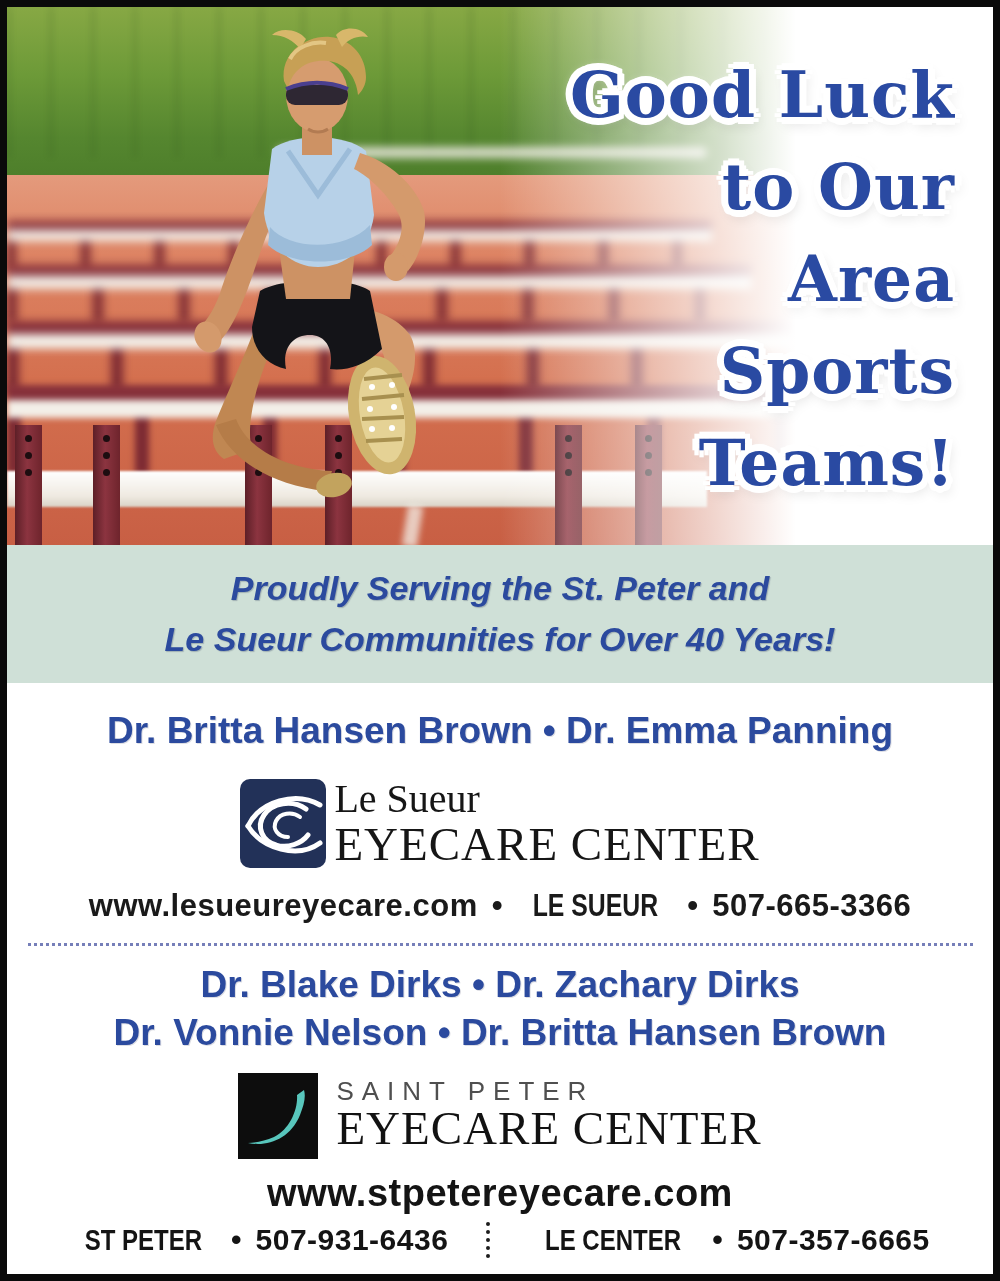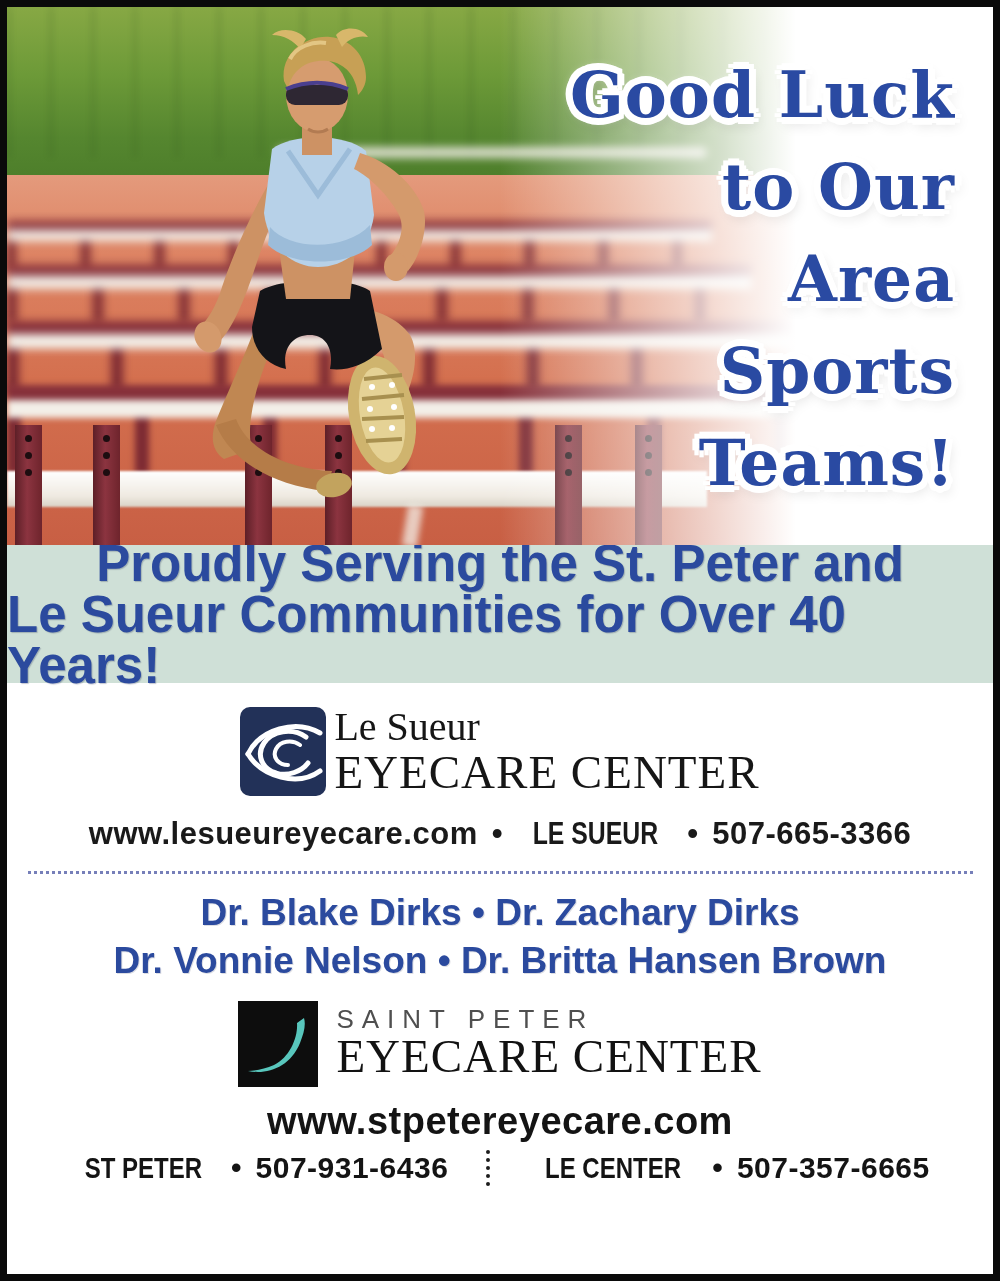--- a/index.html
+++ b/index.html
@@ -73,22 +73,23 @@
       -5px -5px 0 #fff, 5px -5px 0 #fff, -5px 5px 0 #fff, 5px 5px 0 #fff,
       -7px 0 0 #fff, 7px 0 0 #fff, 0 -7px 0 #fff, 0 7px 0 #fff,
       0 0 7px #fff, 0 0 12px #fff, 3px 6px 14px rgba(0,0,0,.18);
   }
   .headline span { display:block; }
 
   
   .band {
     width:986px; height:138px; background:#cfe0d7;
     display:flex; flex-direction:column; align-items:center; justify-content:center;
-    color:#2b4a9e; font-weight:700; font-size:51px; line-height:51px;
+    color:#2b4a9e; font-weight:700; font-size:34px; line-height:51px;
     text-shadow:1px 1px 1px rgba(20,30,70,.25);
+    font-style:italic;
   }
 
   
   .doctors {
     text-align:center; color:#2b4a9e; font-weight:700; font-size:37px;
     line-height:48px; text-shadow:1px 1px 0 rgba(20,30,70,.15);
   }
   .doctors.first { margin-top:24px; }
 
   .logo-row {
@@ -263,20 +264,21 @@
       <span>Sports</span>
       <span>Teams!</span>
     </div>
   </div>
 
   <div class="band">
     <div>Proudly Serving the St. Peter and</div>
     <div>Le Sueur Communities for Over 40 Years!</div>
   </div>
 
+  <div class="doctors first">Dr. Britta Hansen Brown  •  Dr. Emma Panning</div>
 
   <div class="logo-row">
     <div class="ls-box">
       <svg width="86" height="89" viewBox="0 0 86 89">
         <path d="M8,47 C20,22 56,12 80,26" fill="none" stroke="#ffffff" stroke-width="5" stroke-linecap="round"></path>
         <path d="M8,47 C22,70 58,80 80,64" fill="none" stroke="#ffffff" stroke-width="5" stroke-linecap="round"></path>
         <path d="M66,30 C52,20 32,24 24,36 C16,48 22,62 36,66 C48,70 62,64 68,56" fill="none" stroke="#ffffff" stroke-width="5" stroke-linecap="round"></path>
         <path d="M60,38 C52,32 40,34 36,42 C32,50 38,58 48,58" fill="none" stroke="#ffffff" stroke-width="4" stroke-linecap="round"></path>
       </svg>
     </div>

